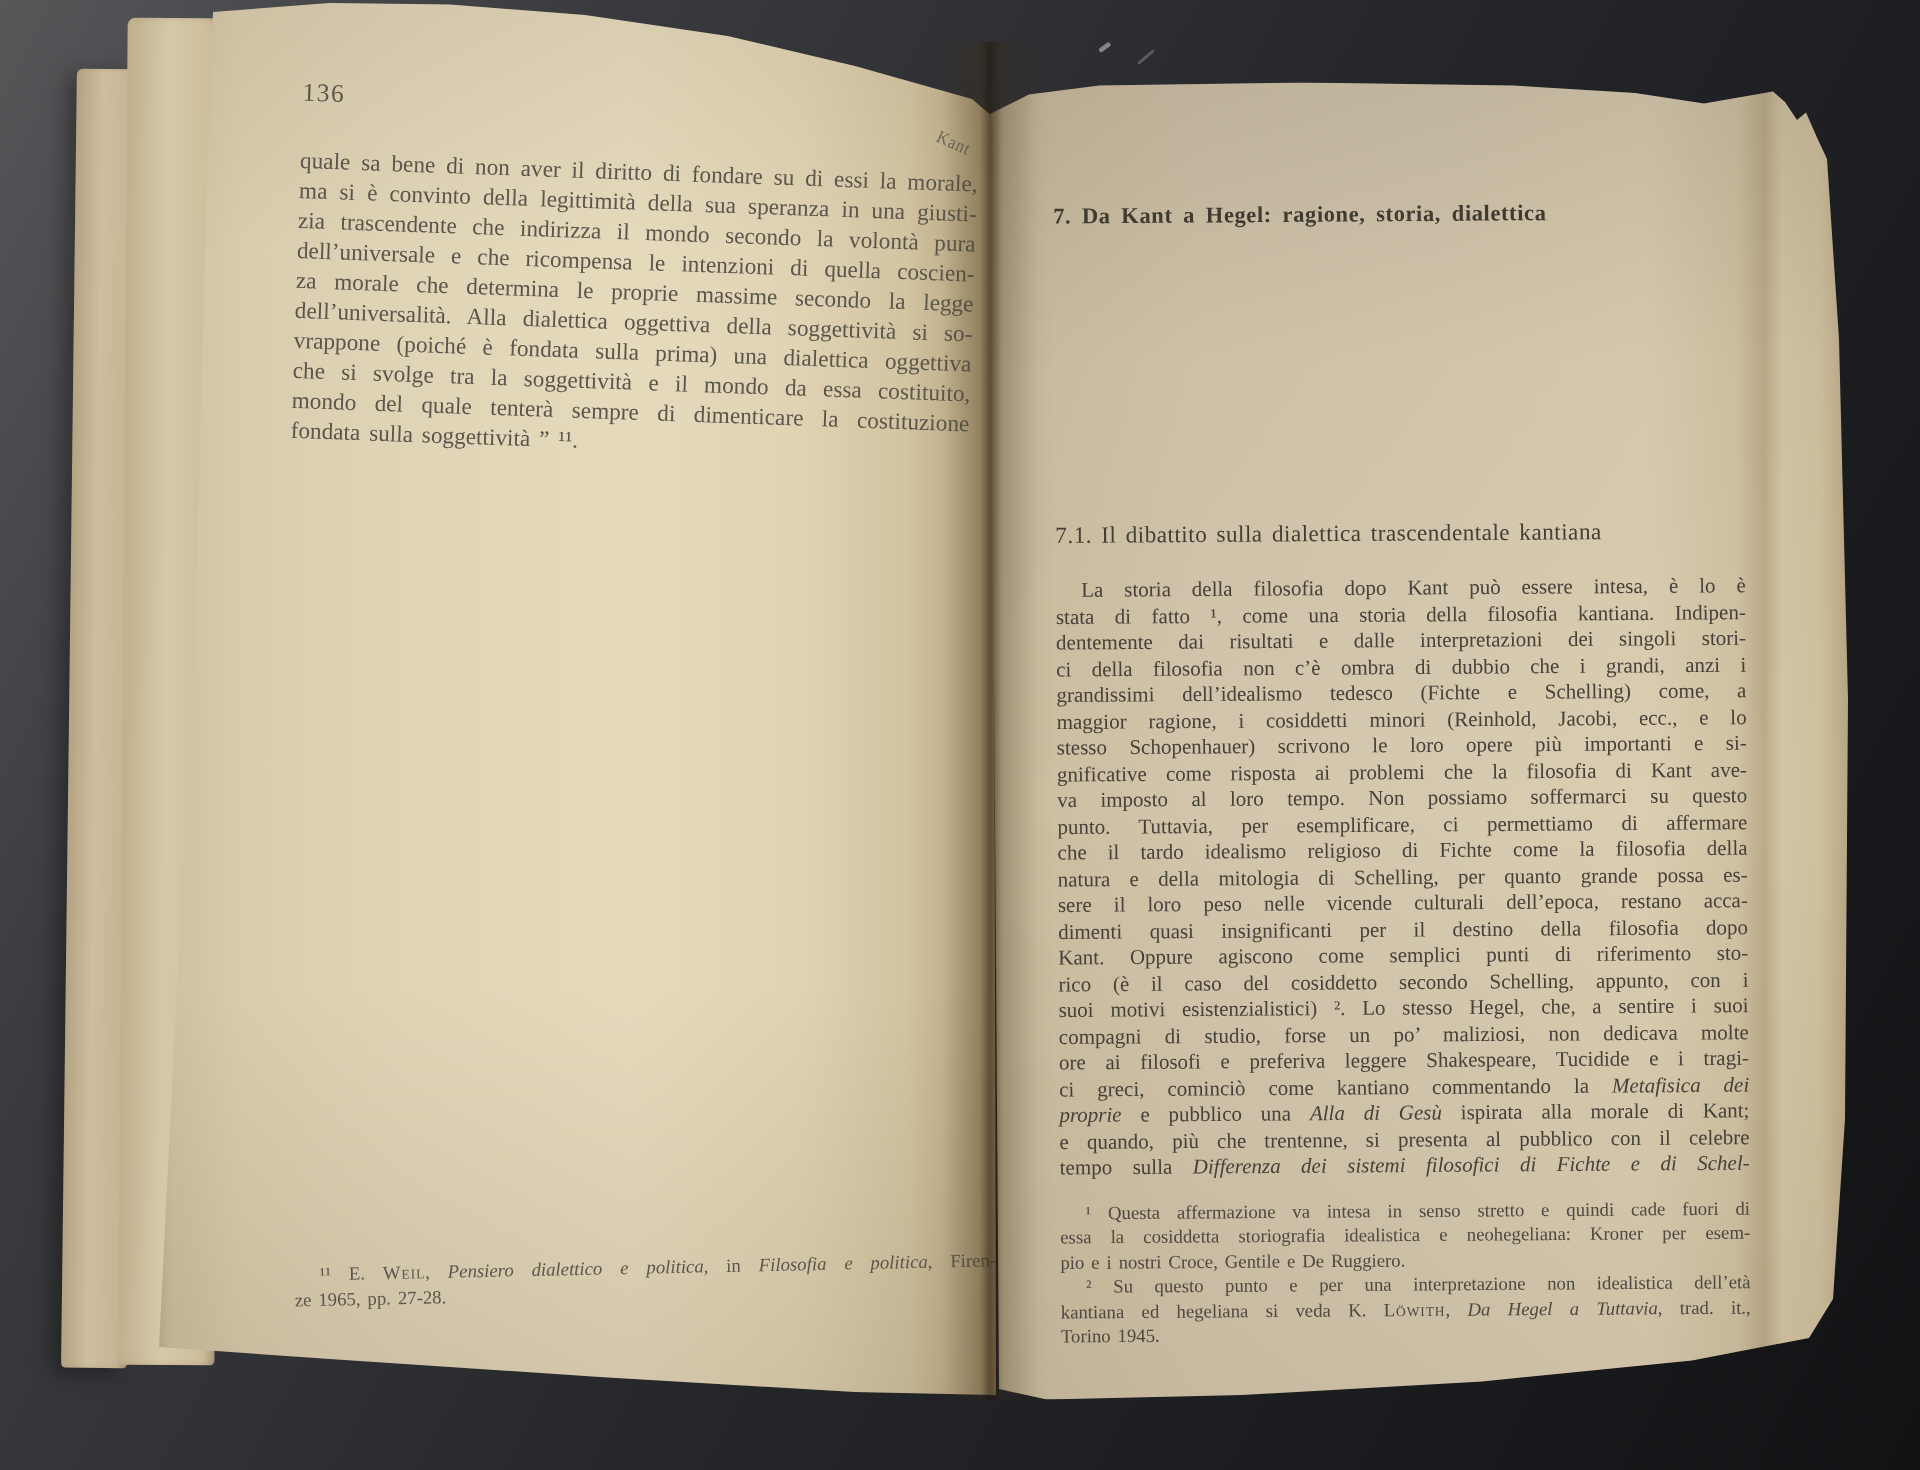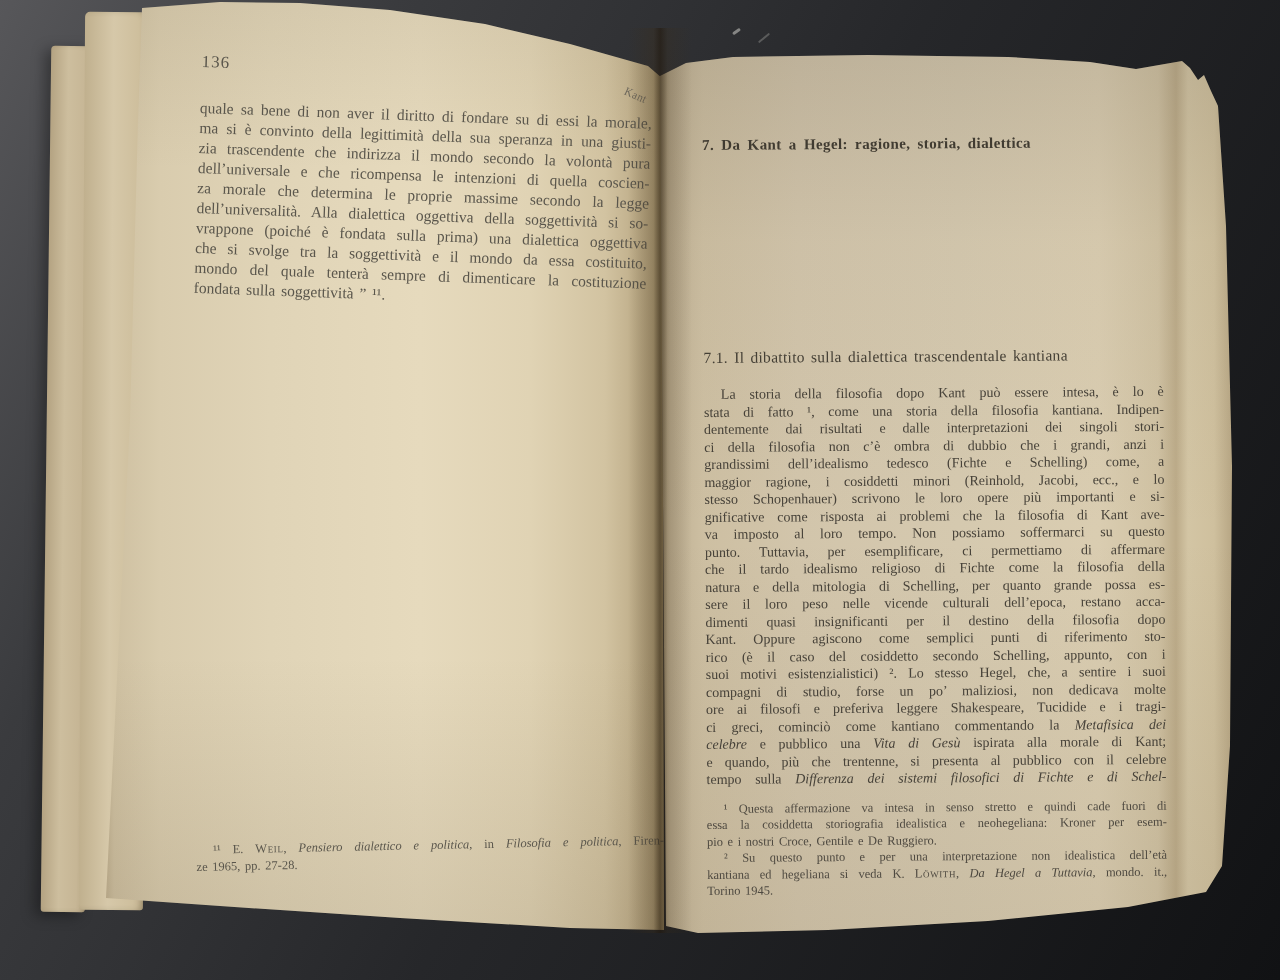--- a/index.html
+++ b/index.html
@@ -152,31 +152,31 @@
       <div class="line"><span>che il tardo idealismo religioso di Fichte come la filosofia della</span></div>
       <div class="line"><span>natura e della mitologia di Schelling, per quanto grande possa es-</span></div>
       <div class="line"><span>sere il loro peso nelle vicende culturali dell’epoca, restano acca-</span></div>
       <div class="line"><span>dimenti quasi insignificanti per il destino della filosofia dopo</span></div>
       <div class="line"><span>Kant. Oppure agiscono come semplici punti di riferimento sto-</span></div>
       <div class="line"><span>rico (è il caso del cosiddetto secondo Schelling, appunto, con i</span></div>
       <div class="line"><span>suoi motivi esistenzialistici) ². Lo stesso Hegel, che, a sentire i suoi</span></div>
       <div class="line"><span>compagni di studio, forse un po’ maliziosi, non dedicava molte</span></div>
       <div class="line"><span>ore ai filosofi e preferiva leggere Shakespeare, Tucidide e i tragi-</span></div>
       <div class="line"><span>ci greci, cominciò come kantiano commentando la </span><span class="it">Metafisica dei</span></div>
-      <div class="line"><span class="it">celebre</span><span> e pubblico una </span><span class="it">Vita di Gesù</span><span> ispirata alla morale di Kant;</span></div>
+      <div class="line"><span class="it">proprie</span><span> e pubblico una </span><span class="it">Alla di Gesù</span><span> ispirata alla morale di Kant;</span></div>
       <div class="line"><span>e quando, più che trentenne, si presenta al pubblico con il celebre</span></div>
       <div class="line"><span>tempo sulla </span><span class="it">Differenza dei sistemi filosofici di Fichte e di Schel-</span></div>
     </div>
   <div class="right-footnotes">
     <div class="footnote-block">
         <div class="line ind"><span>¹ Questa affermazione va intesa in senso stretto e quindi cade fuori di</span></div>
         <div class="line"><span>essa la cosiddetta storiografia idealistica e neohegeliana: Kroner per esem-</span></div>
         <div class="line nj"><span>pio e i nostri Croce, Gentile e De Ruggiero.</span></div>
       </div>
     <div class="footnote-block">
         <div class="line ind"><span>² Su questo punto e per una interpretazione non idealistica dell’età</span></div>
-        <div class="line"><span>kantiana ed hegeliana si veda K. </span><span class="sc">Löwith</span><span>, </span><span class="it">Da Hegel a Tuttavia</span><span>, mondo. it.,</span></div>
+        <div class="line"><span>kantiana ed hegeliana si veda K. </span><span class="sc">Löwith</span><span>, </span><span class="it">Da Hegel a Tuttavia</span><span>, trad. it.,</span></div>
         <div class="line nj"><span>Torino 1945.</span></div>
       </div>
   </div>
 </div>
 
 <div class="abs gutter"></div>
 
 </body></html>

